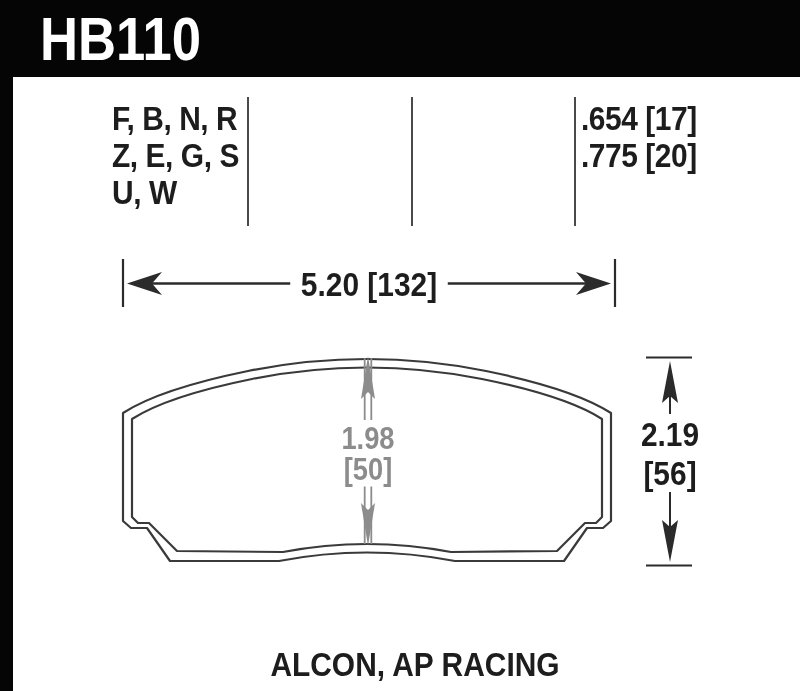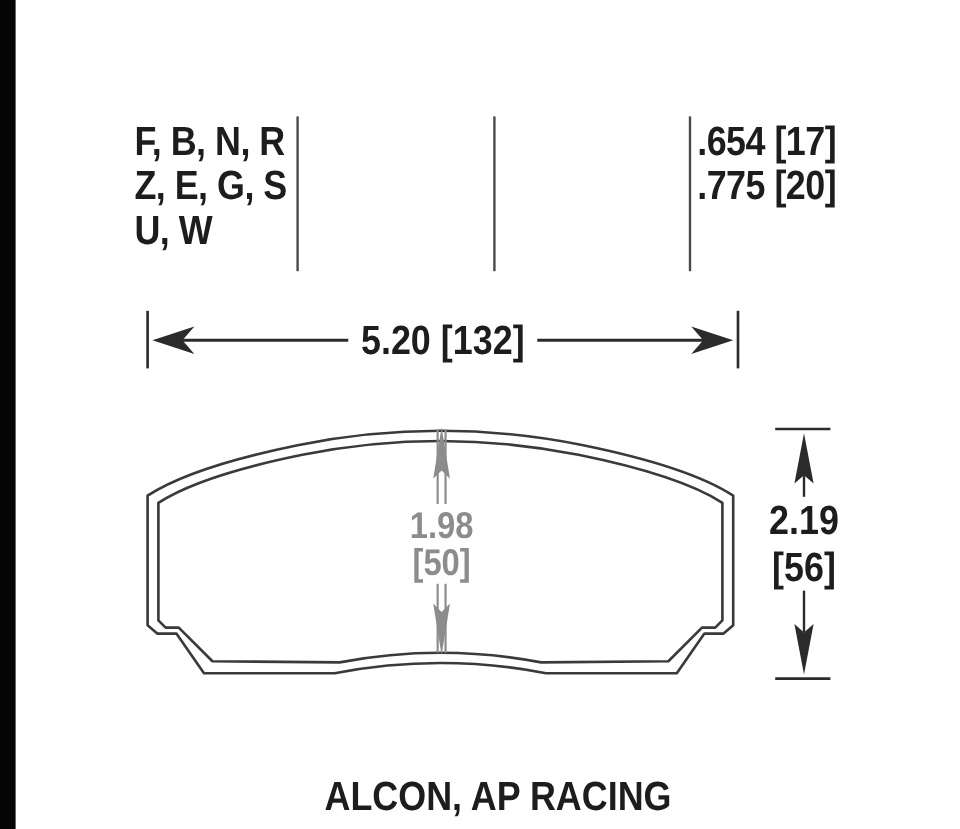--- a/index.html
+++ b/index.html
@@ -41,20 +41,23 @@
     position:absolute;left:415px;top:664px;z-index:3;white-space:nowrap;
     font-weight:bold;font-size:34px;color:#1d1d1d;line-height:1;
     transform:translate(-50%,-50%) scaleX(0.88);
   }
 </style>
 </head>
 <body>
 
 <div class="page">
 
+  <div class="header-bar">
+    <span class="part-number">HB110</span>
+  </div>
   <div class="left-border"></div>
 
   <div class="spec-text compounds">
     <div>F, B, N, R</div>
     <div>Z, E, G, S</div>
     <div>U, W</div>
   </div>
   <div class="divider divider-1"></div>
   <div class="divider divider-2"></div>
   <div class="divider divider-3"></div>

